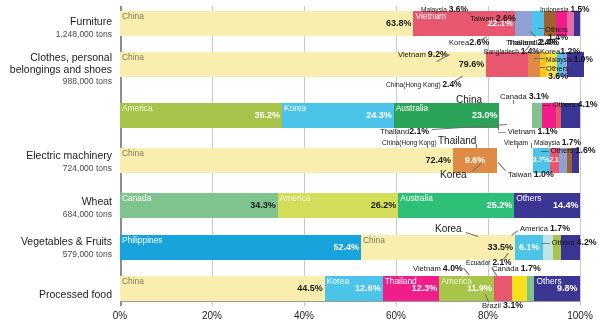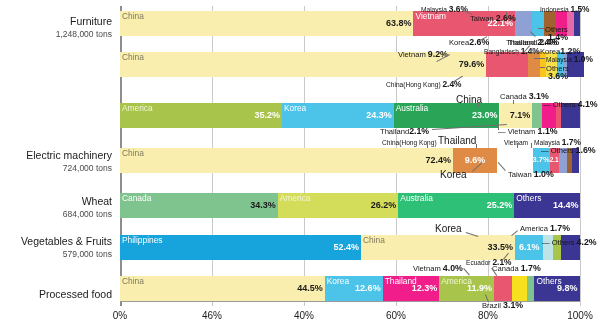--- a/index.html
+++ b/index.html
@@ -88,23 +88,20 @@
           <span class="spct" style="color: rgb(255, 255, 255);">35.2%</span>
         </div>
         <div class="seg" title="Korea 24.3%" style="left: 161.92px; width: 111.78px; background: rgb(76, 195, 232);">
           <span class="sname" style="color: rgb(255, 255, 255);">Korea</span>
           <span class="spct" style="color: rgb(255, 255, 255);">24.3%</span>
         </div>
         <div class="seg" title="Australia 23.0%" style="left: 273.7px; width: 105.8px; background: rgb(42, 165, 88);">
           <span class="sname" style="color: rgb(255, 255, 255);">Australia</span>
           <span class="spct" style="color: rgb(255, 255, 255);">23.0%</span>
         </div>
-        <div class="seg" title="China 7.1%" style="left: 379.5px; width: 32.66px; background: rgb(250, 238, 174);">
-          <span class="spct" style="color: rgb(26, 26, 26);">7.1%</span>
-        </div>
         <div class="seg" title="Thailand 2.1%" style="left: 412.16px; width: 9.66px; background: rgb(127, 196, 143);"></div>
         <div class="seg" title="Canada 3.1%" style="left: 421.82px; width: 14.26px; background: rgb(240, 29, 139);"></div>
         <div class="seg" title="Vietnam 1.1%" style="left: 436.08px; width: 5.06px; background: rgb(232, 86, 111);"></div>
         <div class="seg" title="Others 4.1%" style="left: 441.14px; width: 18.86px; background: rgb(59, 53, 147);"></div>
       </div>
       <div class="row" style="top: 142px; height: 25px;">
         <div class="seg" title="China 72.4%" style="left: 0px; width: 333.04px; background: rgb(250, 238, 174);">
           <span class="sname" style="color: rgb(125, 122, 94);">China</span>
           <span class="spct" style="color: rgb(26, 26, 26);">72.4%</span>
         </div>
@@ -181,20 +178,22 @@
         </div>
       </div>
       <div class="axisline" style="left: 0px; top: 295px; width: 460px; height: 1px;"></div>
     </div>
   <div id="cats">
       <div class="cat" style="top: 16px;">
         <div class="nm">Furniture</div>
         <div class="tn">1,248,000 tons</div>
       </div>
       <div class="cat" style="top: 52px;">
+        <div class="nm">Clothes, personal belongings and shoes</div>
+        <div class="tn">988,000 tons</div>
       </div>
       <div class="cat" style="top: 102px;">
       </div>
       <div class="cat" style="top: 150px;">
         <div class="nm">Electric machinery</div>
         <div class="tn">724,000 tons</div>
       </div>
       <div class="cat" style="top: 196px;">
         <div class="nm">Wheat</div>
         <div class="tn">684,000 tons</div>
@@ -267,19 +266,19 @@
       <div class="lead h" style="left: 503px; top: 259px; width: 7.81025px; transform-origin: 0px 0px; transform: rotate(-50.1944deg);"></div>
       <div class="lab sm" style="left: 413px; top: 264px;">Vietnam <b>4.0%</b></div>
       <div class="lead h" style="left: 464px; top: 268px; width: 9.21954px; transform-origin: 0px 0px; transform: rotate(49.3987deg);"></div>
       <div class="lab sm" style="left: 492px; top: 264px;">Canada <b>1.7%</b></div>
       <div class="lead h" style="left: 492px; top: 268px; width: 8.60233px; transform-origin: 0px 0px; transform: rotate(54.4623deg);"></div>
       <div class="lab sm" style="left: 482px; top: 301px;">Brazil <b>3.1%</b></div>
       <div class="lead h" style="left: 488px; top: 302px; width: 7.61577px; transform-origin: 0px 0px; transform: rotate(-113.199deg);"></div>
     </div>
   <div id="xaxis">
       <div class="xtick" style="left: 120px; top: 310px;">0%</div>
-      <div class="xtick" style="left: 212px; top: 310px;">46%</div>
+      <div class="xtick" style="left: 212px; top: 310px;">20%</div>
       <div class="xtick" style="left: 304px; top: 310px;">40%</div>
       <div class="xtick" style="left: 396px; top: 310px;">60%</div>
       <div class="xtick" style="left: 488px; top: 310px;">80%</div>
       <div class="xtick" style="left: 580px; top: 310px;">100%</div>
     </div>
 </div>
 
 </body></html>

